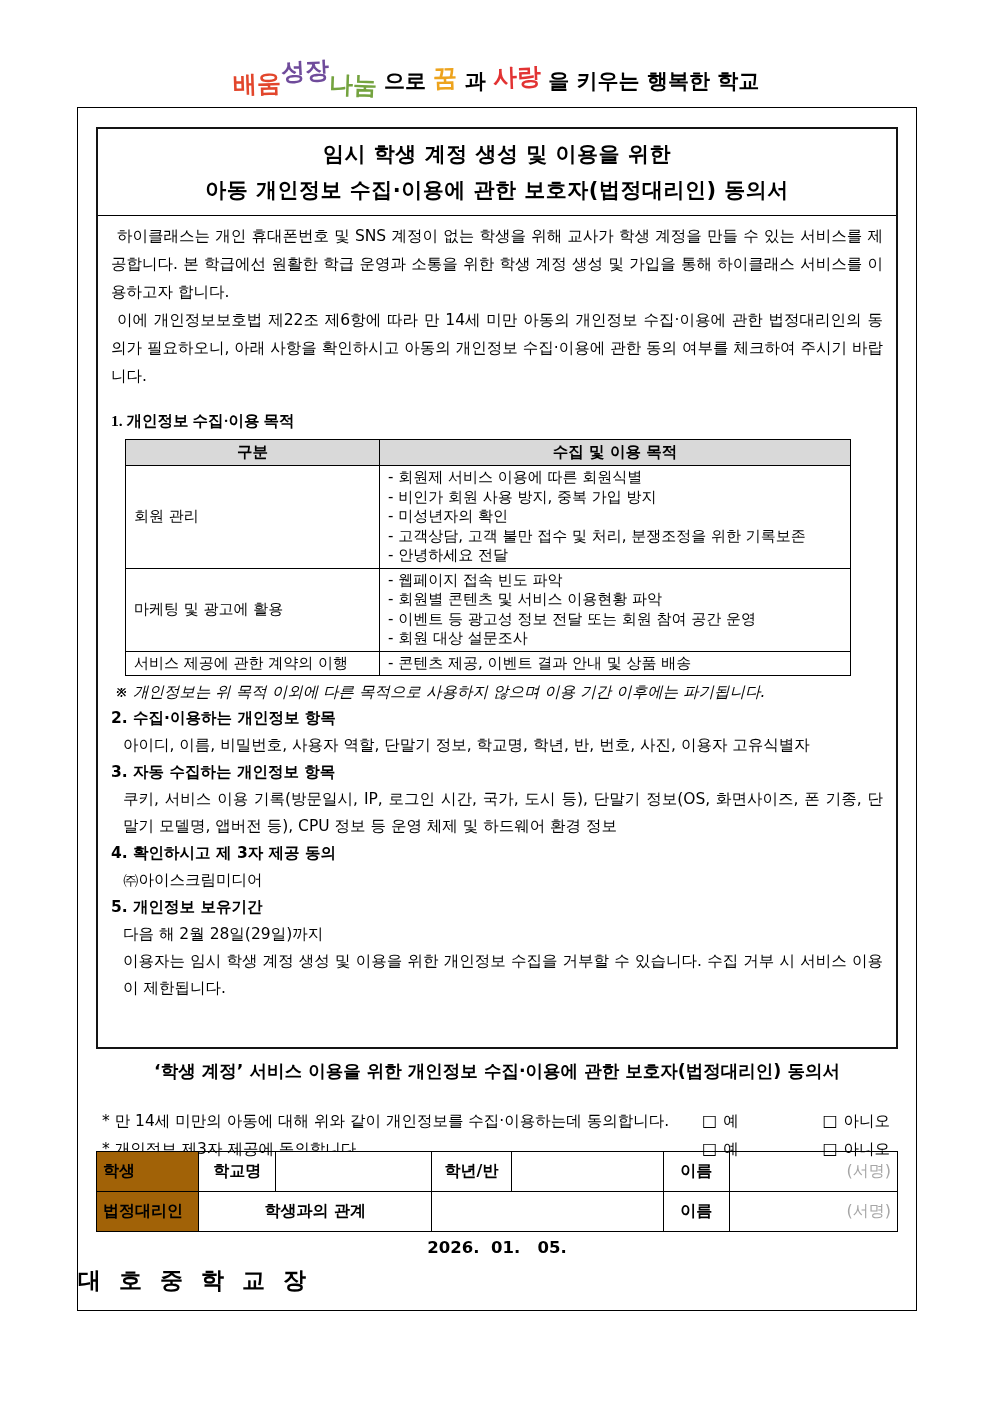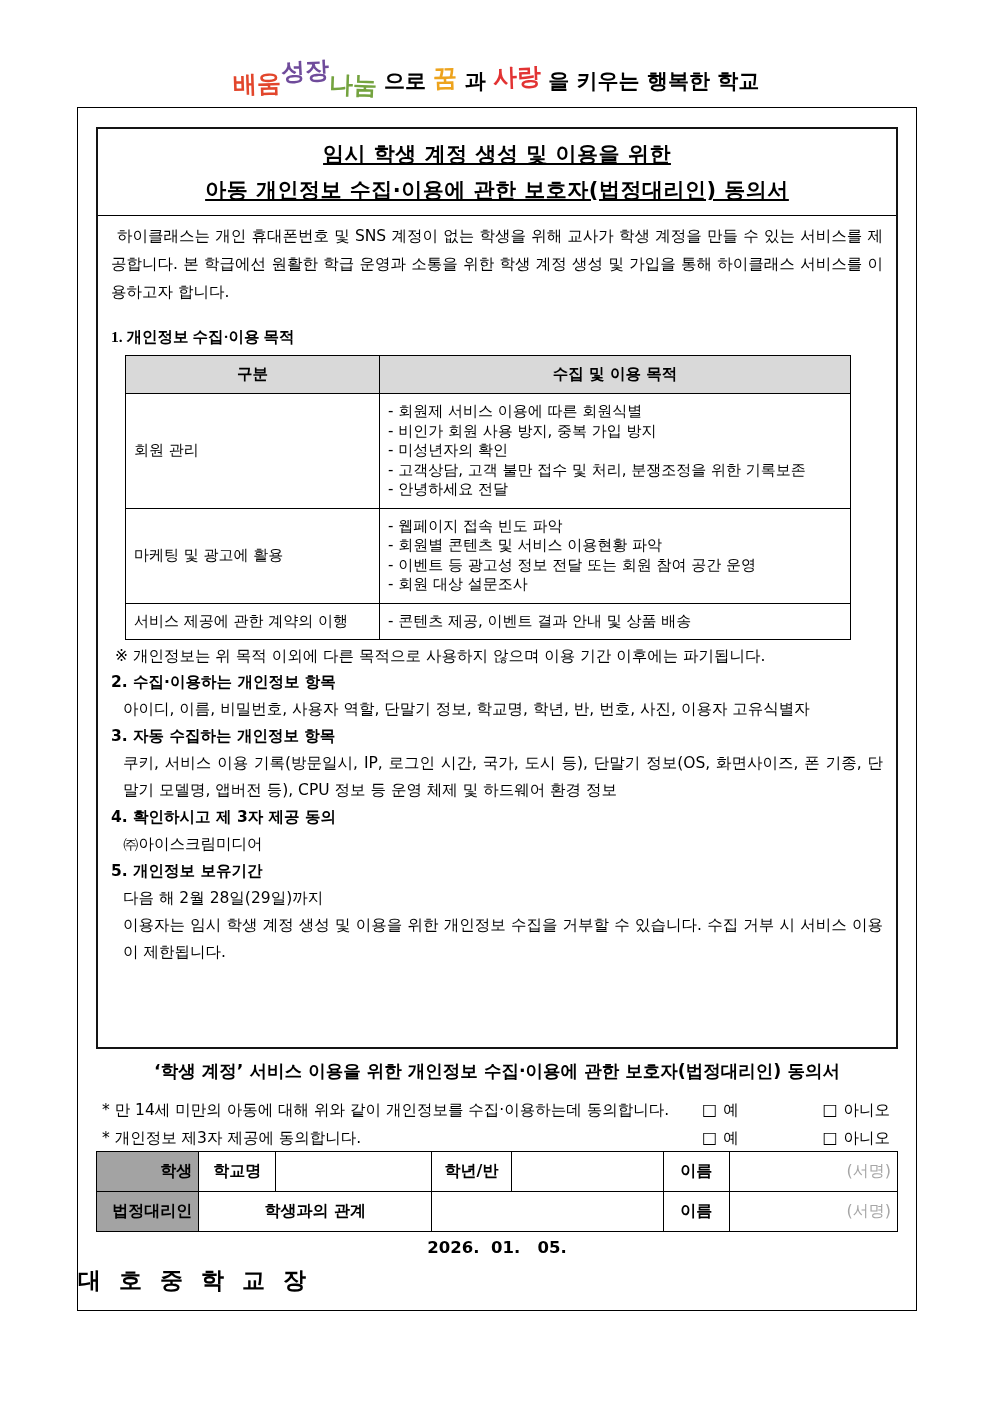--- a/index.html
+++ b/index.html
@@ -26,63 +26,63 @@
     border:1.5px solid #000;box-sizing:border-box;background:#fff;
   }
   
   .inner-box{
     position:absolute;left:18px;top:19px;width:802px;height:922px;
     border:2.5px solid #141414;box-sizing:border-box;background:#fff;
   }
   .title-section{
     height:86px;border-bottom:1.5px solid #000;
     display:flex;flex-direction:column;justify-content:center;align-items:center;
-    gap:8px;font-weight:bold;font-size:21px;letter-spacing:0.5px;text-decoration:underline;
+    gap:8px;font-weight:bold;font-size:21px;letter-spacing:0.5px;
   }
   .doc-body{padding:6px 13px 0 13px;font-size:15.5px;}
   .intro{line-height:28px;}
   .intro p{margin:0;text-align:justify;word-break:break-all;text-indent:6px;}
   .sec{font-weight:bold;line-height:27px;}
   .sec-1{margin-top:17px;font-family:Liberation Serif, serif;}
   .sec-content{line-height:27px;padding-left:12px;text-align:justify;word-break:break-all;}
   
   .purpose-table{
     border-collapse:collapse;margin:5px 0 2px 14px;width:726px;
     font-size:15px;table-layout:fixed;
   }
   .purpose-table th,.purpose-table td{
-    border:1px solid #000;padding:8px 8px;vertical-align:middle;box-sizing:border-box;
+    border:1px solid #000;padding:2px 8px;vertical-align:middle;box-sizing:border-box;
   }
   .purpose-table thead th{
     background:#d9d9d9;font-weight:bold;text-align:center;height:26px;font-size:15.5px;
   }
   .pt-cat{width:254px;}
   .pt-items div{line-height:19.5px;white-space:nowrap;overflow:hidden;}
-  .purpose-note{line-height:26px;margin-top:3px;padding-left:4px;}
+  .purpose-note{line-height:26px;margin-top:3px;padding-left:4px;font-style:italic;}
   
   .consent{
     position:absolute;left:18px;top:950px;width:802px;box-sizing:border-box;
   }
   .consent-heading{
-    text-align:center;font-weight:bold;font-size:17.5px;line-height:26px;margin-bottom:12px;
+    text-align:center;font-weight:bold;font-size:17.5px;line-height:26px;margin-bottom:23px;
   }
   .consent-row{
     display:flex;align-items:center;font-size:15.5px;line-height:28px;padding:0 8px 0 6px;
   }
   .consent-text{flex:1;}
   .choices{width:188px;display:flex;justify-content:space-between;}
   .choice{display:flex;align-items:center;gap:6px;}
   .checkbox{font-size:16px;line-height:1;}
   
   .sig-table{
     position:absolute;left:18px;top:1043px;width:802px;
     border-collapse:collapse;font-size:16px;table-layout:fixed;
   }
   .sig-table td{border:1.5px solid #000;height:40px;padding:0 6px;box-sizing:border-box;}
-  .sig-role{background:#a3a3a3;font-weight:bold;text-align:right;}
+  .sig-role{background:#a16207;font-weight:bold;text-align:left;}
   .sig-label{font-weight:bold;text-align:center;}
   .sig-blank{background:#fff;}
   .sig-sign{text-align:right;color:#a6a6a6;padding-right:12px;}
   
   .doc-date{
     position:absolute;left:0;top:1130px;width:100%;text-align:center;
     font-weight:bold;font-size:16.5px;white-space:pre;
   }
   .doc-school{
     position:absolute;left:0;top:1157px;width:100%;text-align:left;
@@ -106,20 +106,21 @@
   <div class="inner-box">
 
     <div class="title-section">
       <div>임시 학생 계정 생성 및 이용을 위한</div>
       <div>아동 개인정보 수집·이용에 관한 보호자(법정대리인) 동의서</div>
     </div>
 
     <div class="doc-body">
       <div class="intro">
         <p>하이클래스는 개인 휴대폰번호 및 SNS 계정이 없는 학생을 위해 교사가 학생 계정을 만들 수 있는 서비스를 제공합니다. 본 학급에선 원활한 학급 운영과 소통을 위한 학생 계정 생성 및 가입을 통해 하이클래스 서비스를 이용하고자 합니다.</p>
+        <p>이에 개인정보보호법 제22조 제6항에 따라 만 14세 미만 아동의 개인정보 수집·이용에 관한 법정대리인의 동의가 필요하오니, 아래 사항을 확인하시고 아동의 개인정보 수집·이용에 관한 동의 여부를 체크하여 주시기 바랍니다.</p>
       </div>
 
       <div class="sec sec-1">
         <span>1.</span>
         <span>개인정보 수집·이용 목적</span>
       </div>
 
       <table class="purpose-table">
         <colgroup>
             <col style="width:254px">

